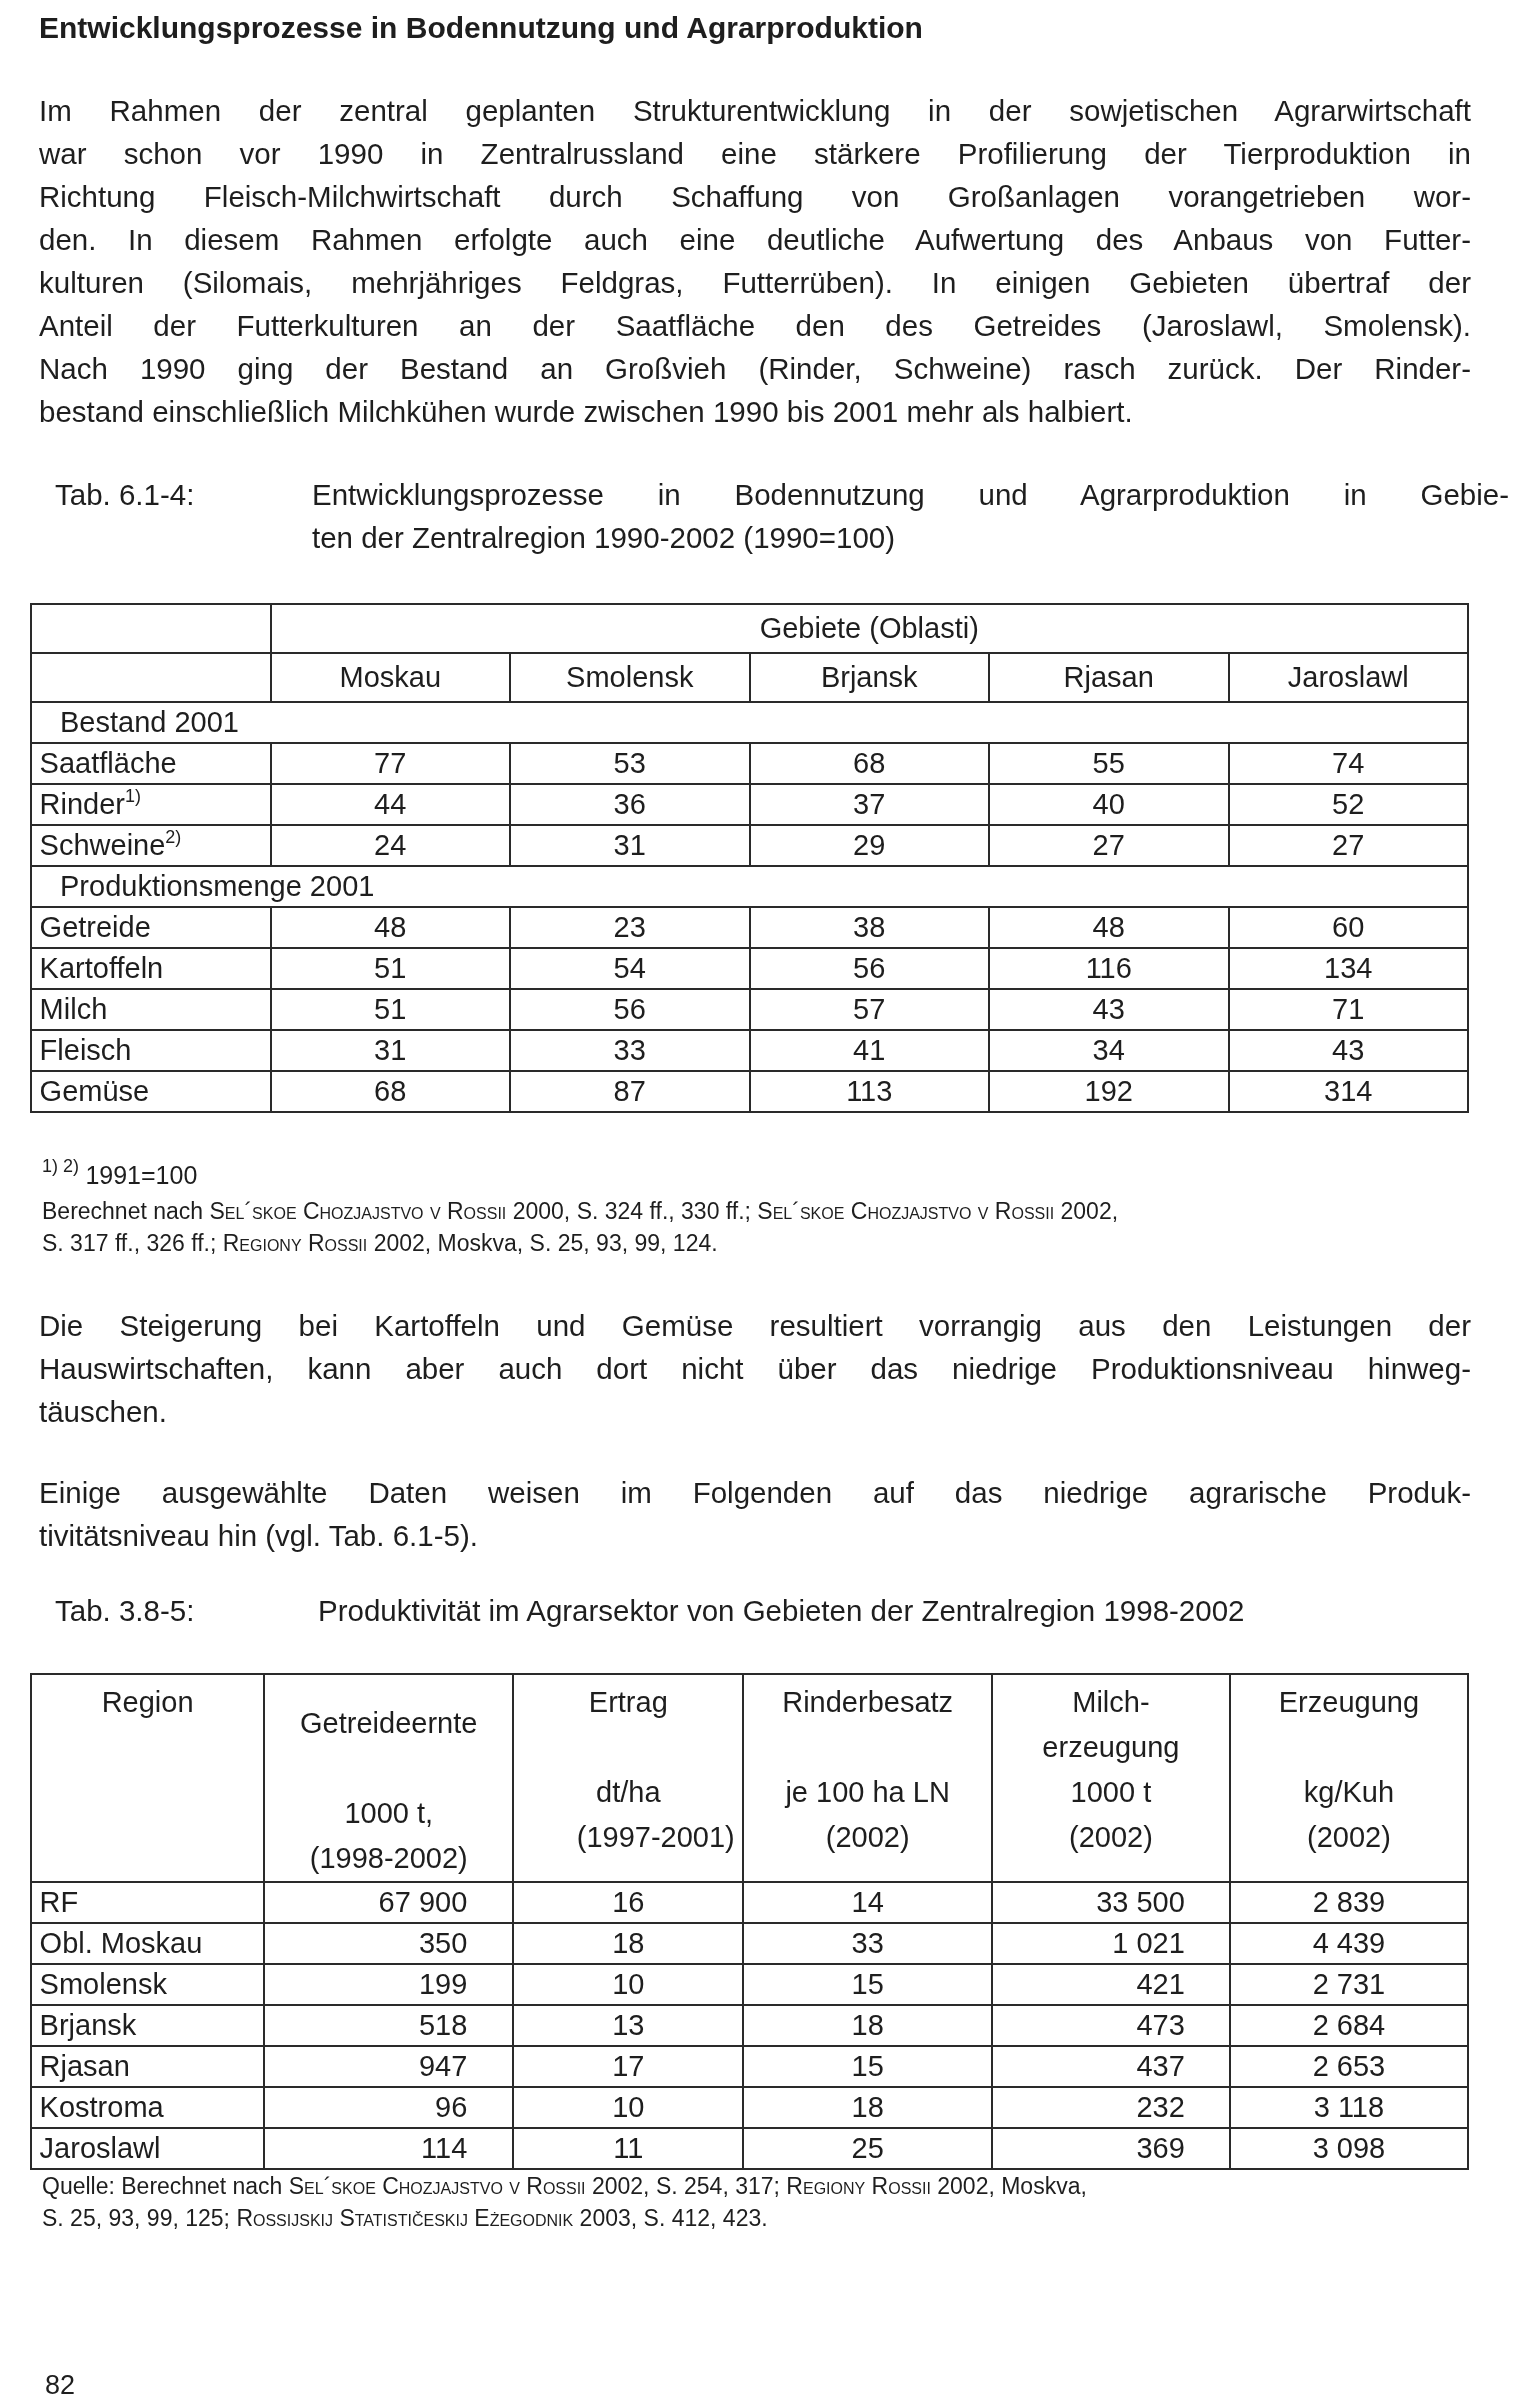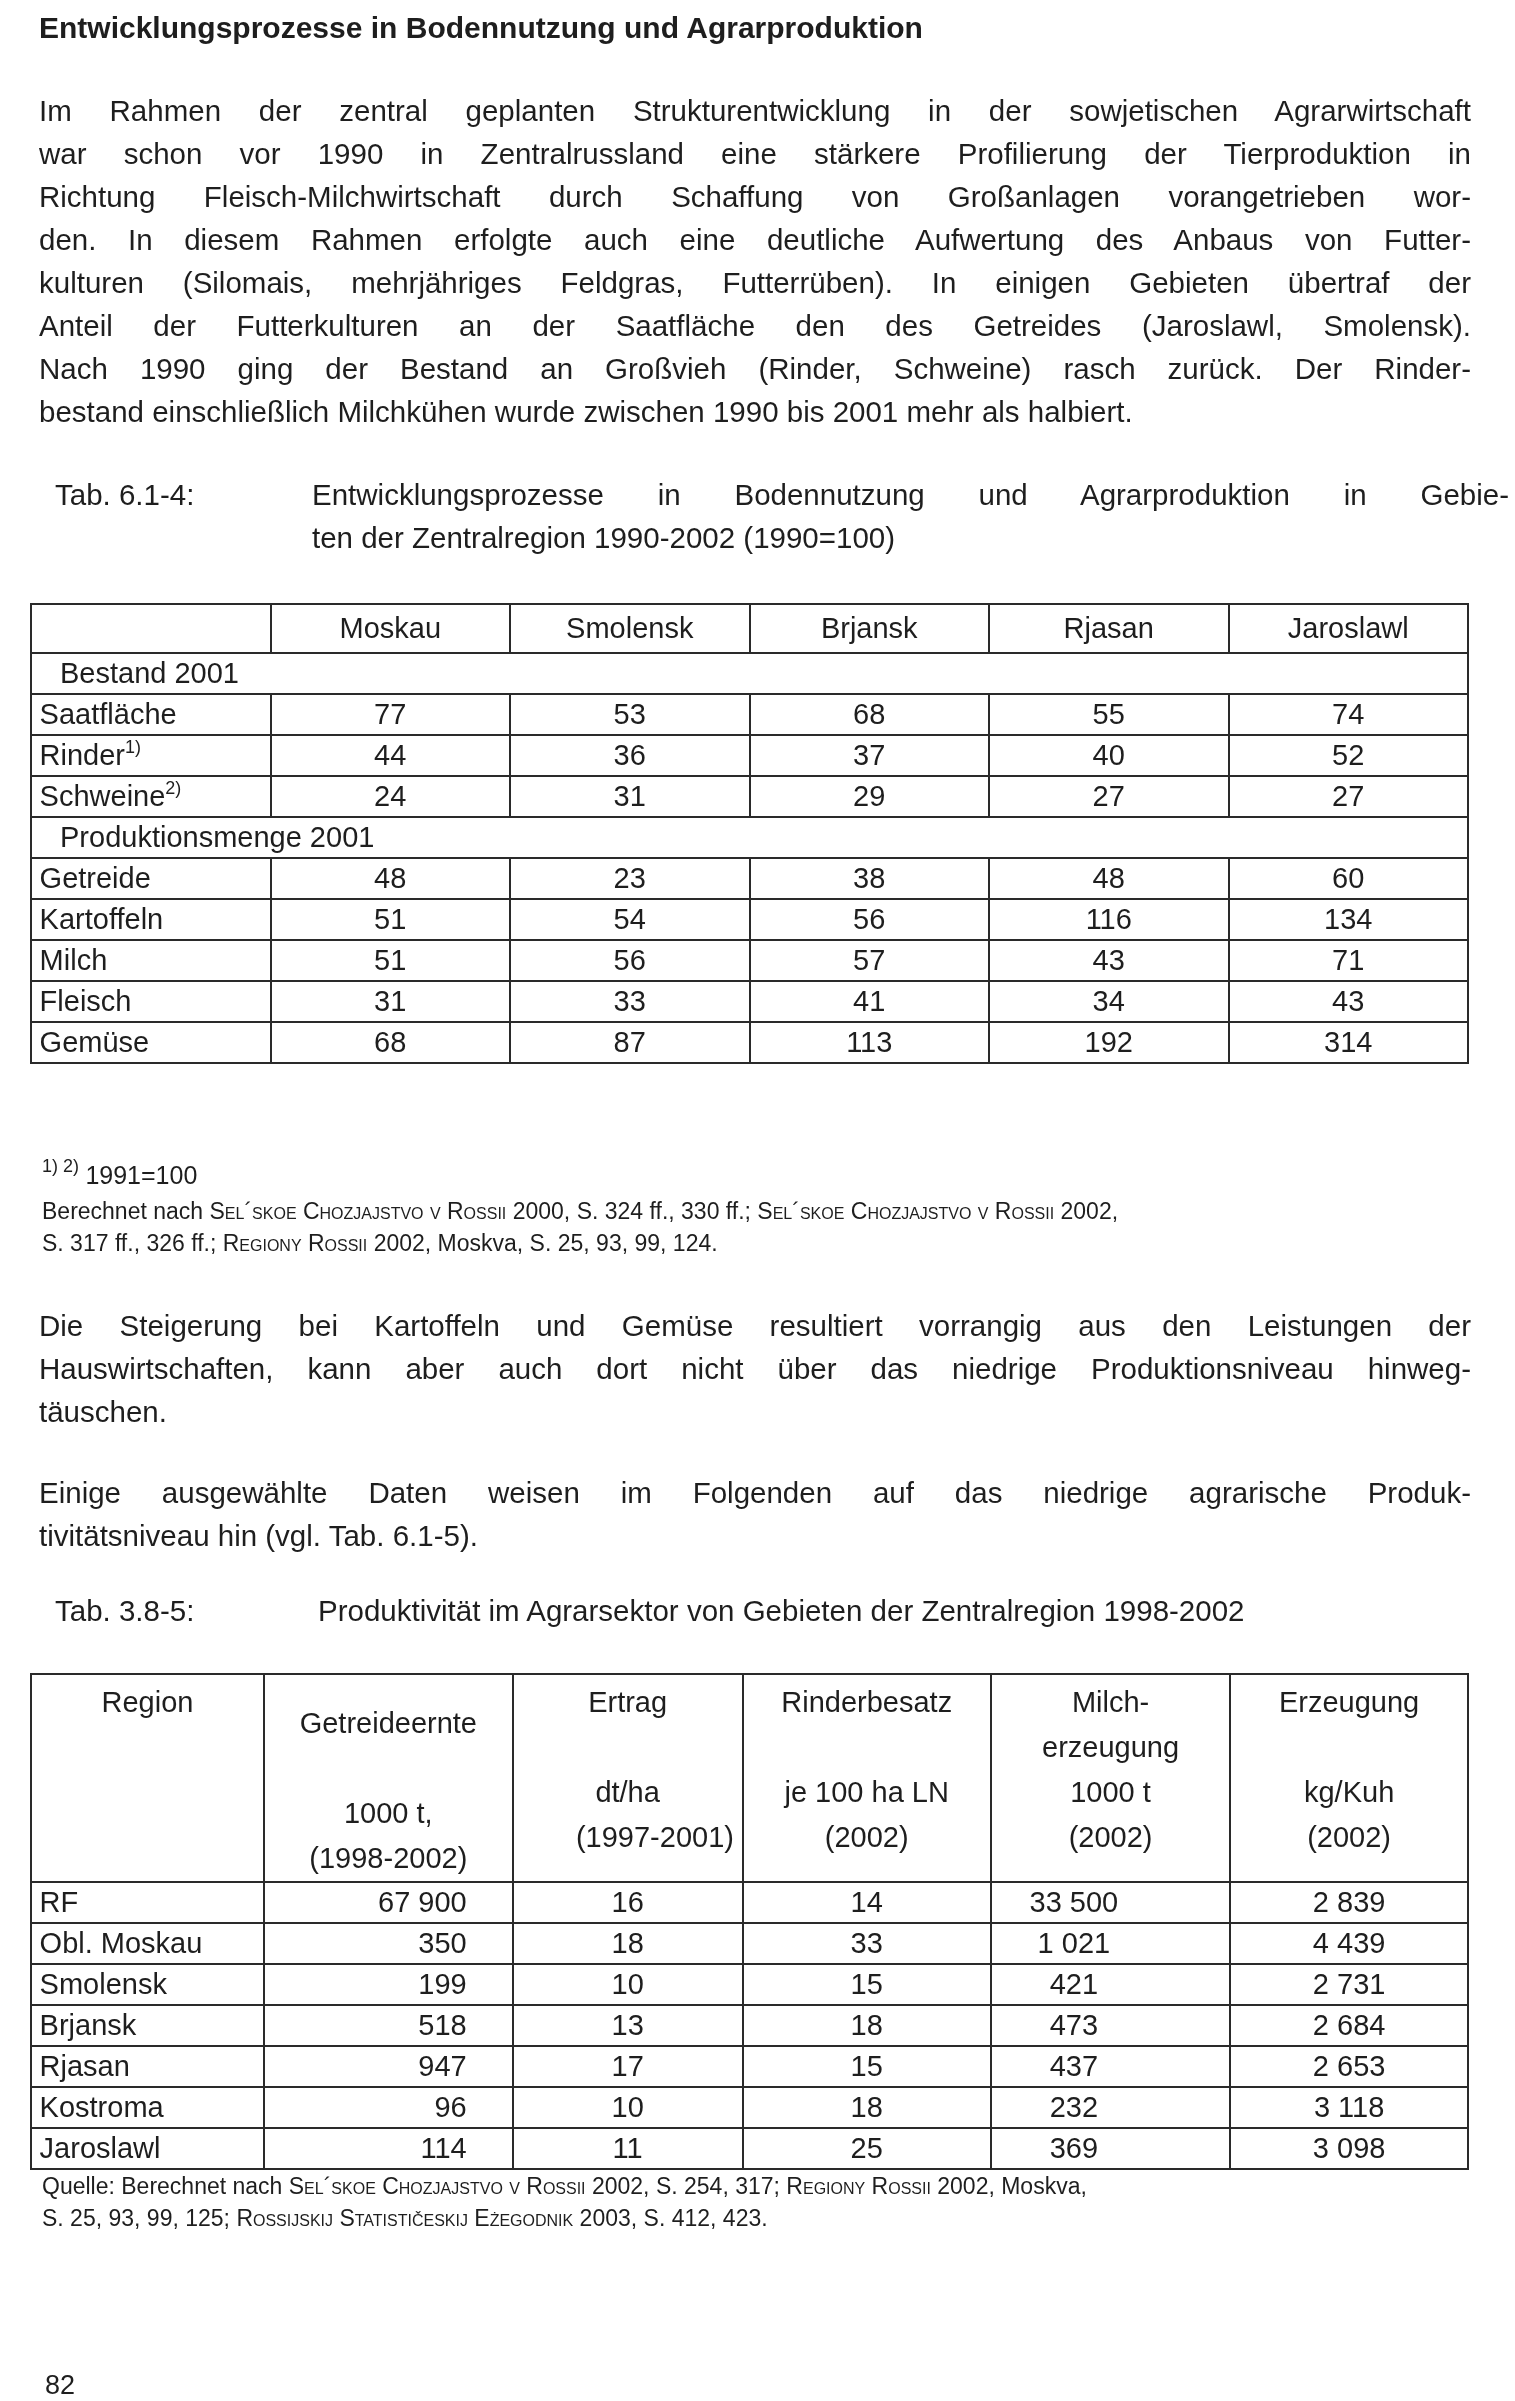--- a/index.html
+++ b/index.html
@@ -38,21 +38,21 @@
   #tab1 .sect td { text-align: left; padding-left: 28px; }
   sup { font-size: 18px; vertical-align: 12px; line-height: 0; }
 
   #tab2 { left: 30px; top: 1673px; width: 1439px; }
   #tab2 th { vertical-align: top; text-align: center; line-height: 45px; padding-top: 4.5px; }
   #tab2 th.reg { text-align: center; }
   #tab2 td { height: 39px; }
   #tab2 td.reg { text-align: left; }
   #tab2 td.r { text-align: right; padding-right: 45px; }
   #tab2 td.c { text-align: center; }
-  #tab2 td.cr { text-align: center; padding-right: 81px; }
+  #tab2 td.cr { text-align: right; padding-right: 44px; }
 
   .note { position: absolute; left: 42px; font-size: 23px; line-height: 32px; }
   .sc { font-variant: small-caps; }
   .pageno { position: absolute; left: 45px; top: 2370px; font-size: 27px; }
 </style>
 </head>
 <body>
 
 <div class="heading">Entwicklungsprozesse in Bodennutzung und Agrarproduktion</div>
 
@@ -70,20 +70,24 @@
 <div class="caption" style="top:473px;">
   <span class="num">Tab. 6.1-4:</span>
   <div class="txt">
     <span class="line j">Entwicklungsprozesse in Bodennutzung und Agrarproduktion in Gebie-</span>
     <span class="line">ten der Zentralregion 1990-2002 (1990=100)</span>
   </div>
 </div>
 
 <table class="t" id="tab1">
   <tbody>
+      <tr class="hdr">
+    <th class="lab"></th>
+    <th colspan="5">Gebiete (Oblasti)</th>
+  </tr>
   <tr class="hdr">
     <th class="lab"></th>
     <th class="val">Moskau</th>
     <th class="val">Smolensk</th>
     <th class="val">Brjansk</th>
     <th class="val">Rjasan</th>
     <th class="val">Jaroslawl</th>
   </tr>
   </tbody>
     <tbody id="tab1-body">

